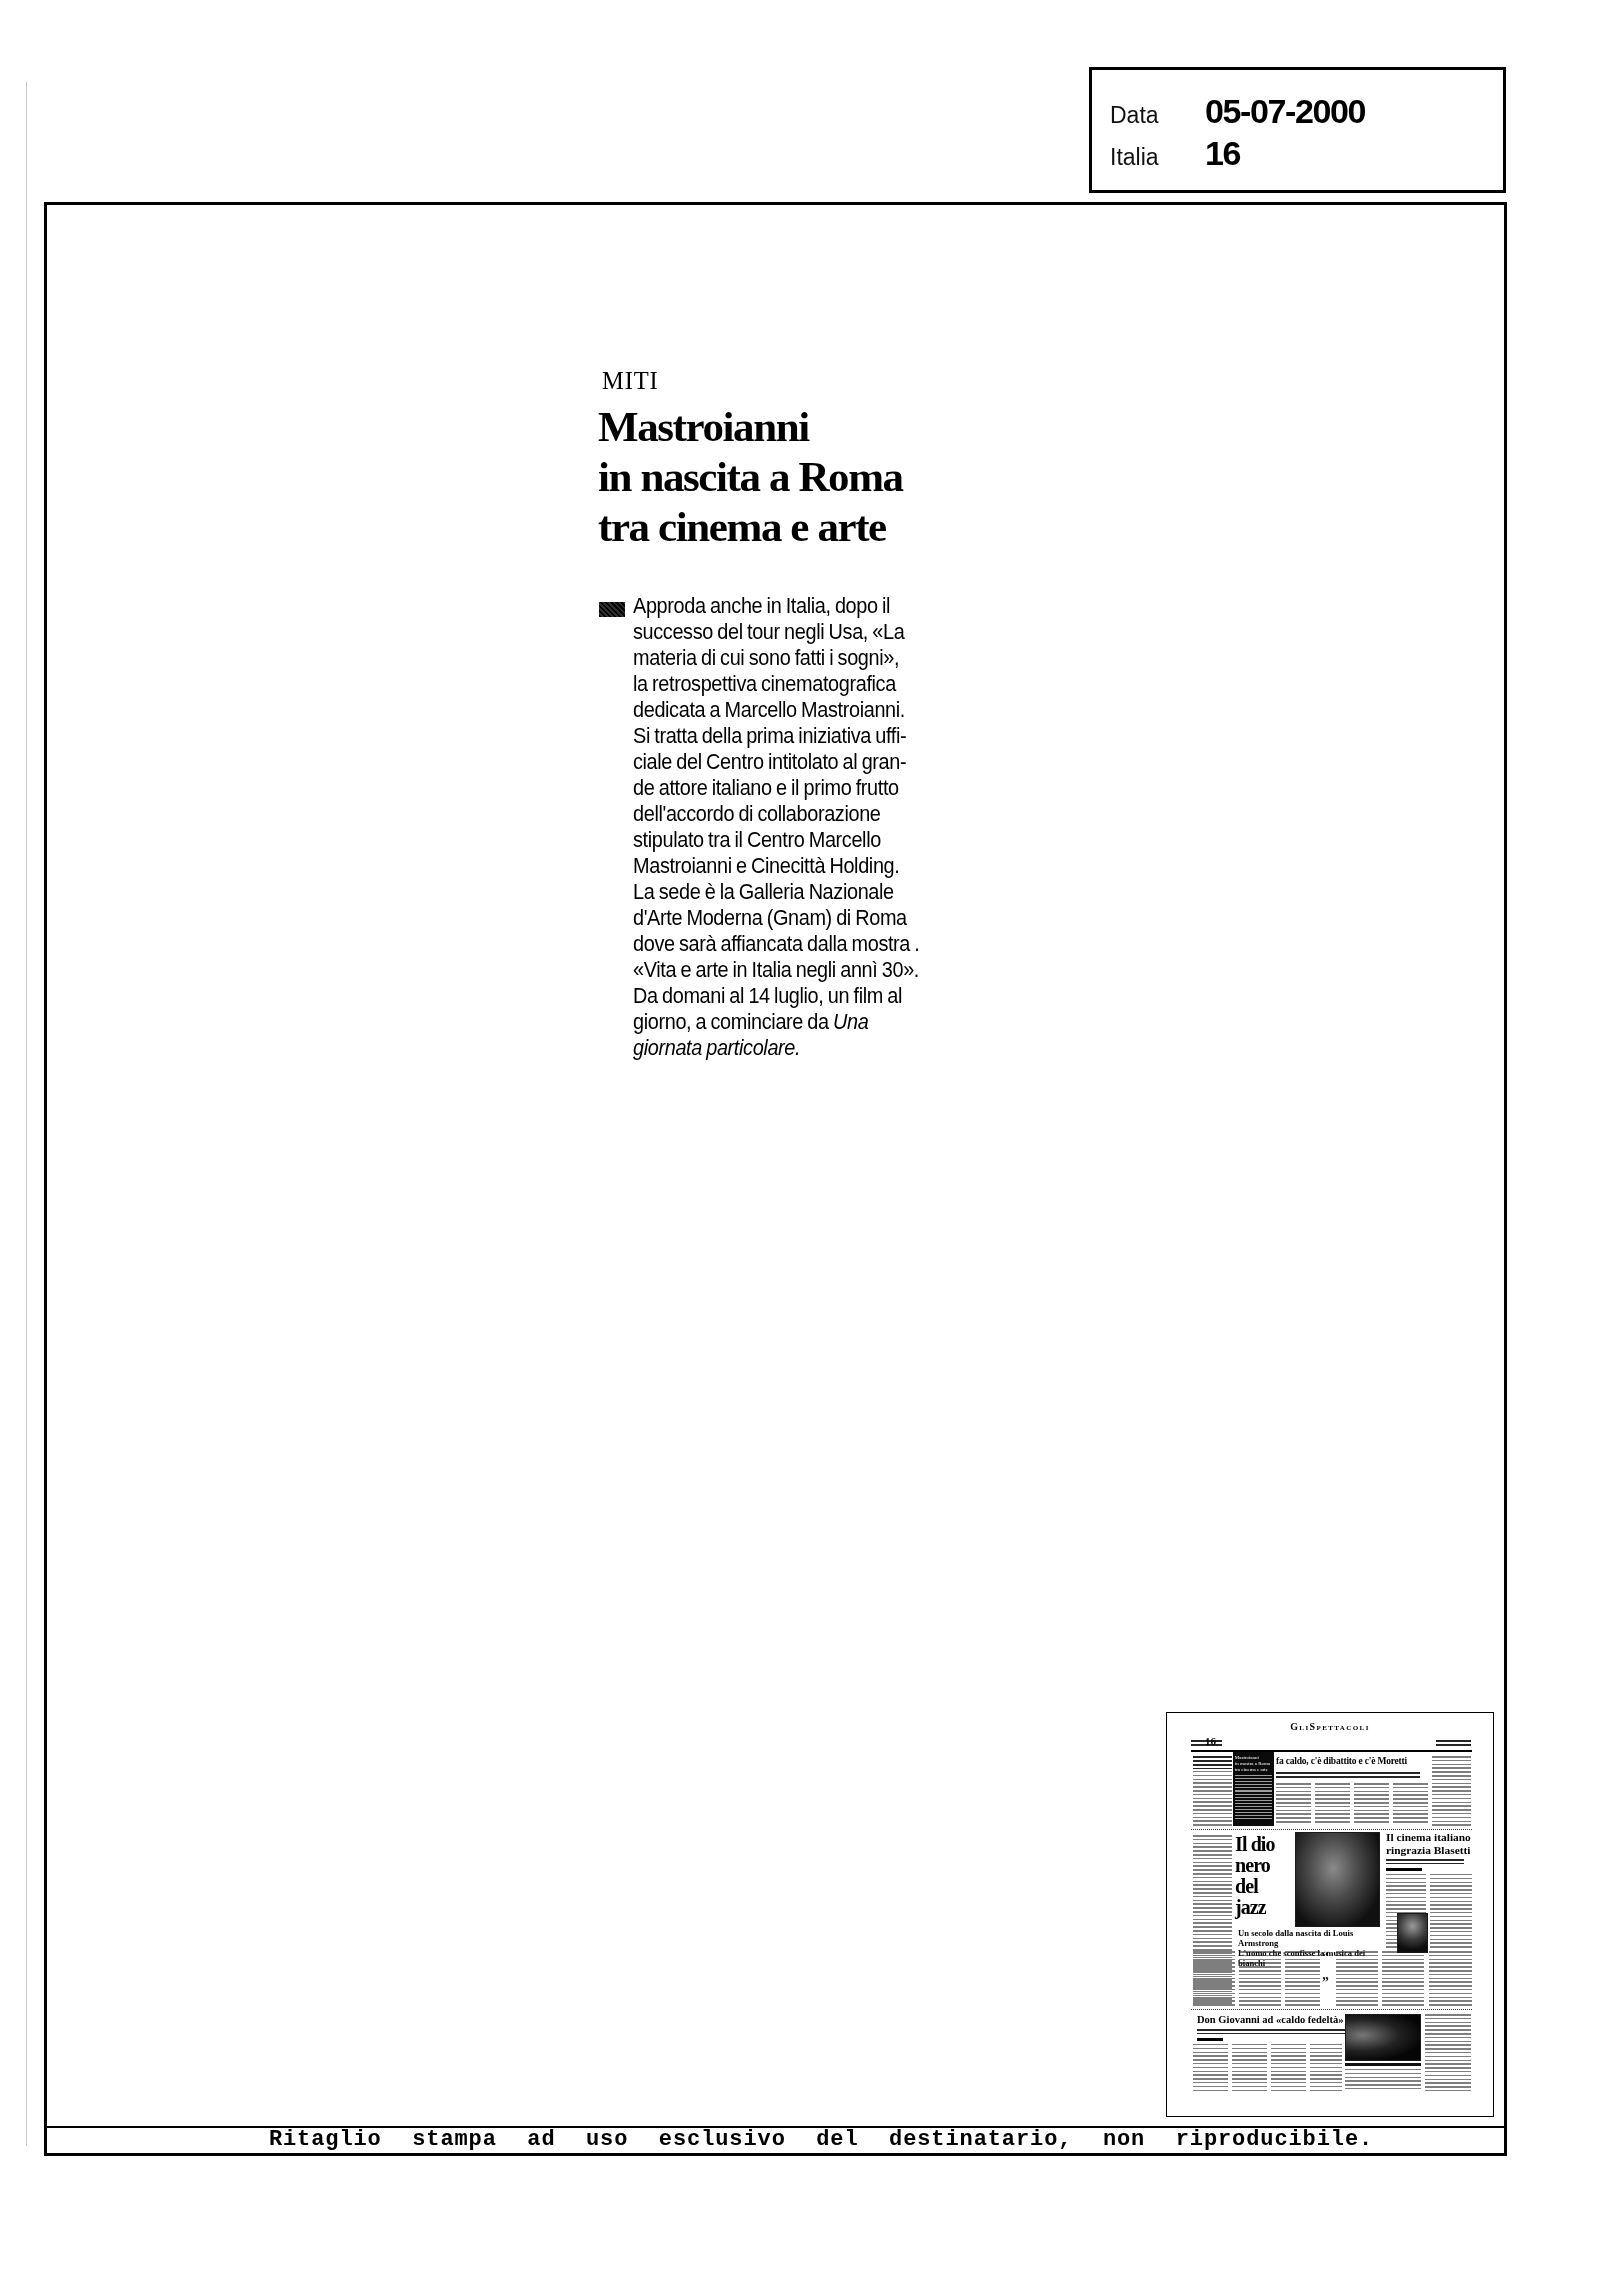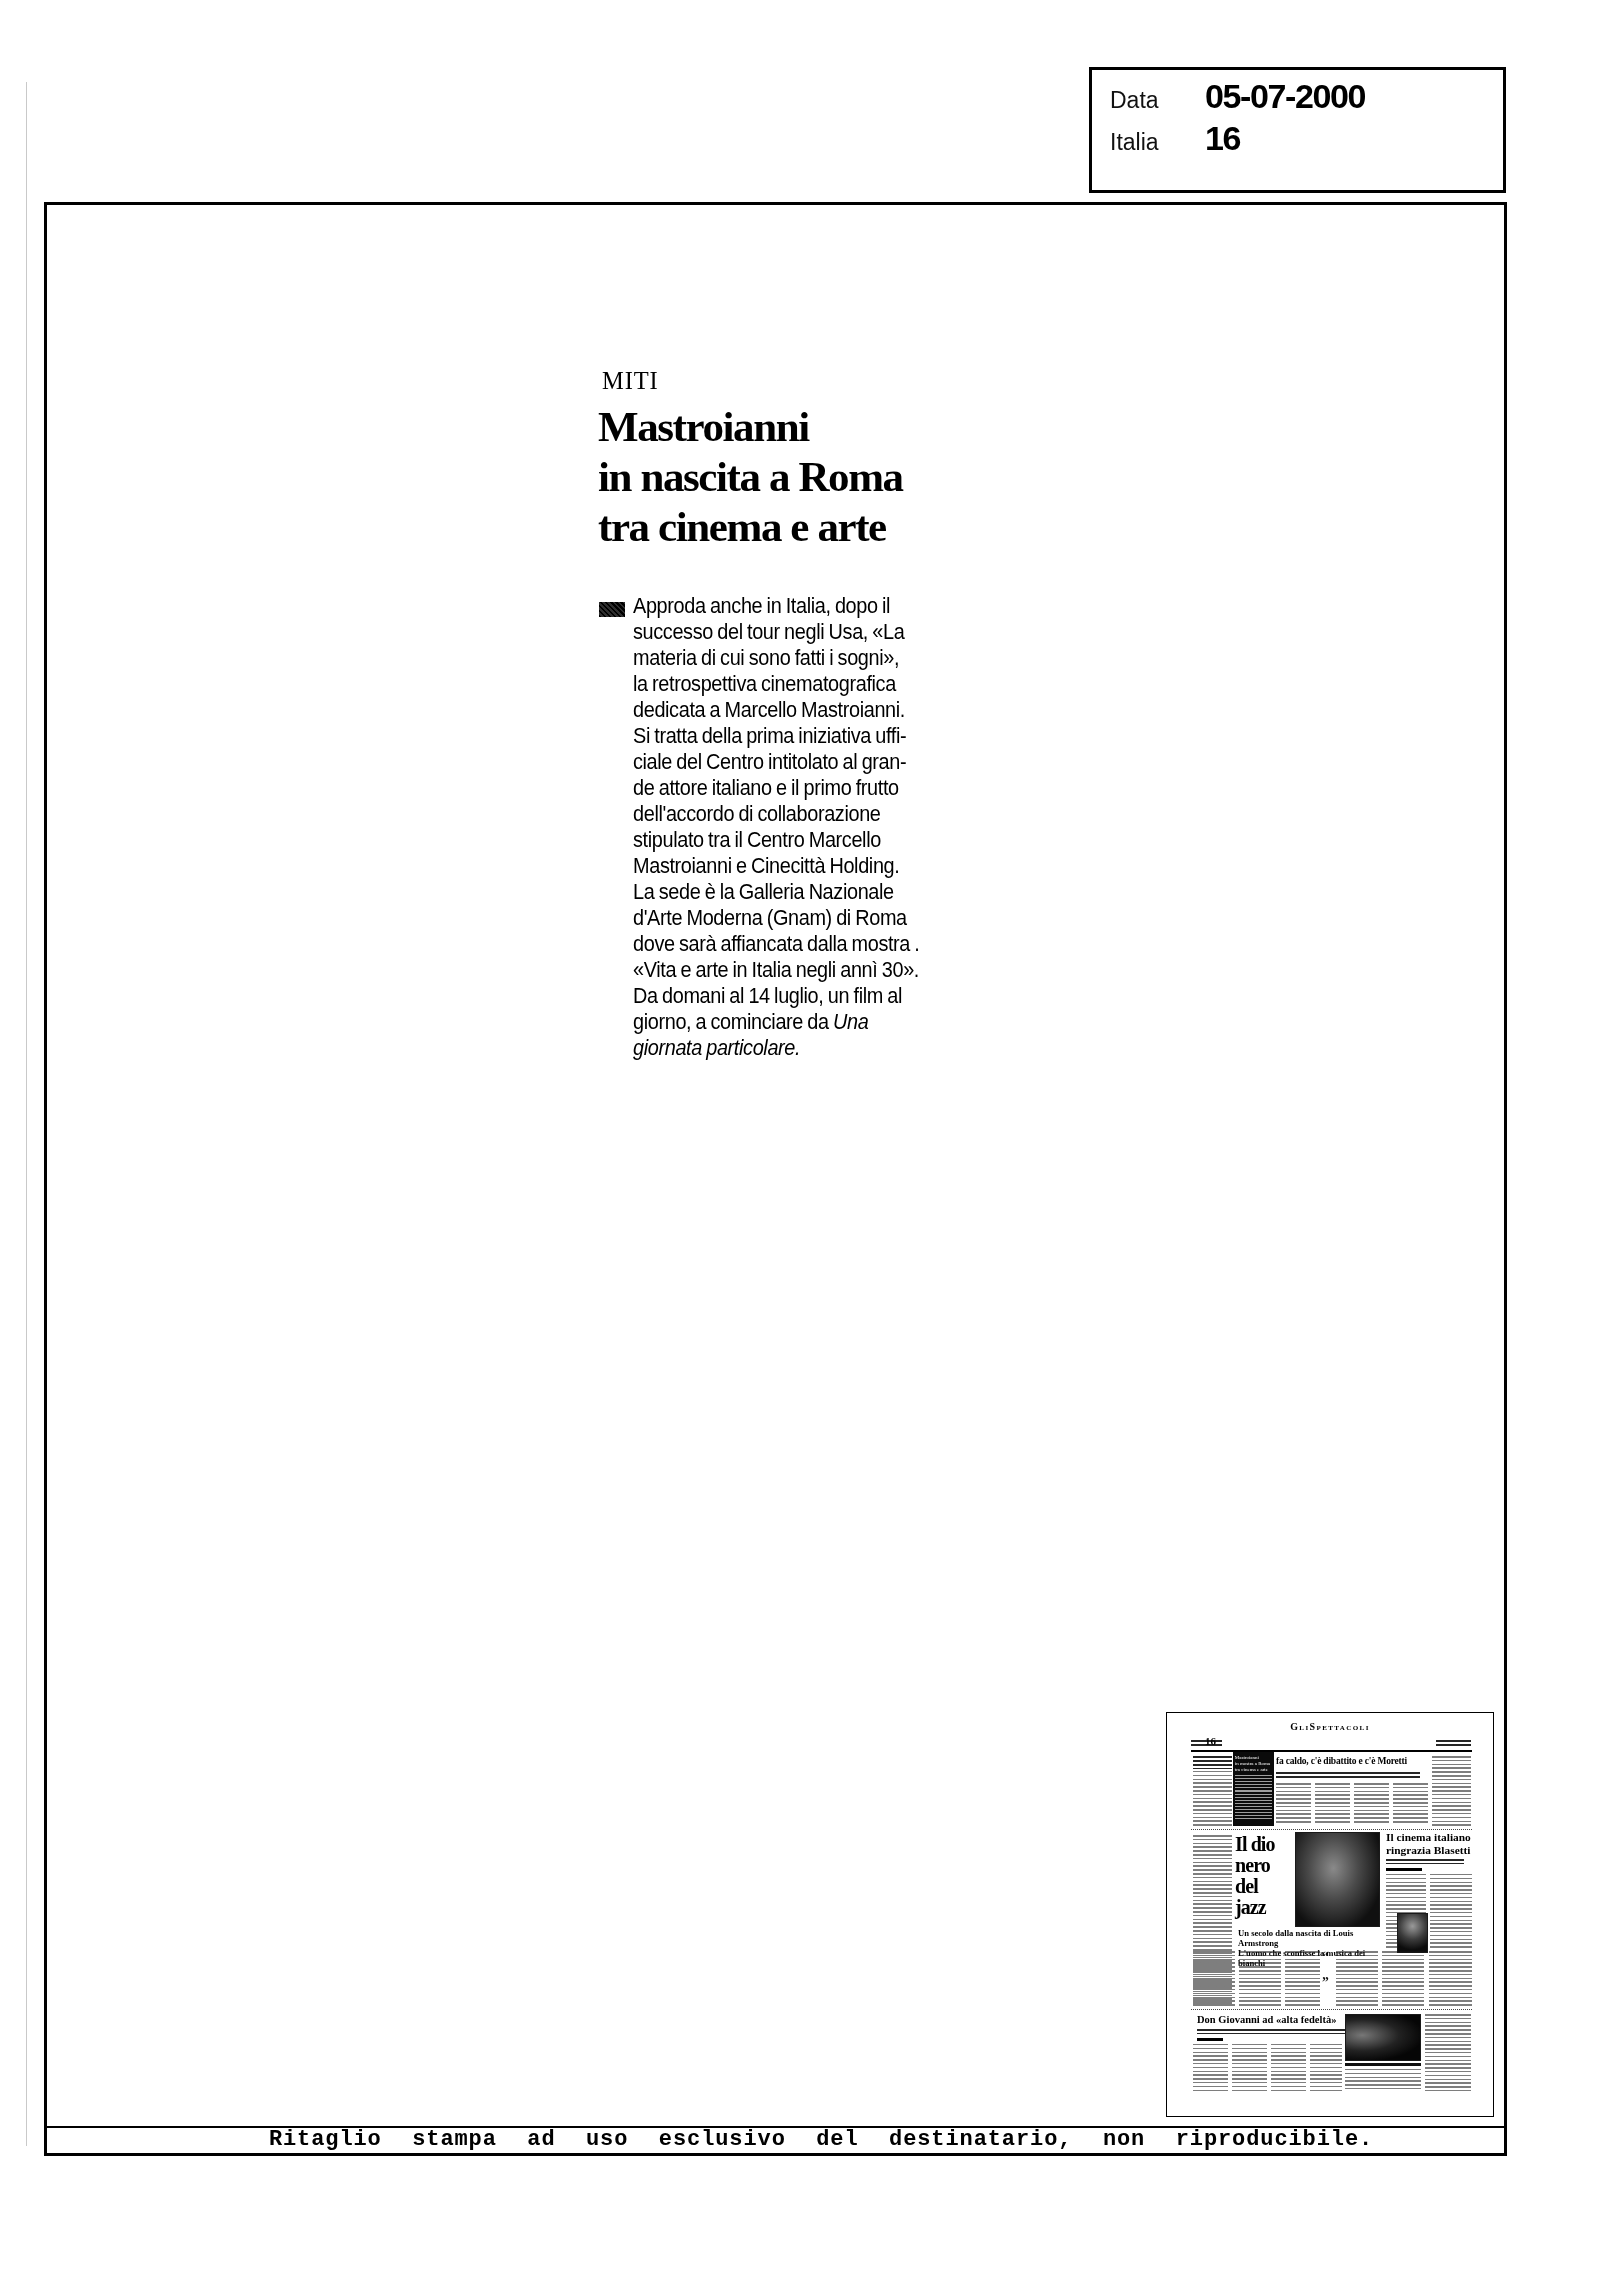--- a/index.html
+++ b/index.html
@@ -10,21 +10,21 @@
   }
   .abs { position:absolute; }
 
   
   .masthead-box { left:44px; top:68px; width:1036px; height:125px; border:3.6px solid #000; background:#fff; }
   .masthead-logo {
     position:absolute; left:45px; top:44px;
     font-family:"Liberation Serif", serif; font-weight:bold;
     font-size:71px; line-height:1; letter-spacing:-2.7px; color:#000;
   }
-  .meta-box { left:1089px; top:67px; width:417px; height:126px; border:3.6px solid #000; background:#fff; padding:9px 0 0 18px; }
+  .meta-box { left:1089px; top:67px; width:417px; height:126px; border:3.6px solid #000; background:#fff; padding:24px 0 0 18px; }
   .meta-row { display:flex; align-items:baseline; margin-bottom:2.7px; }
   .meta-label { width:95px; font-size:23px; line-height:35px; color:#111; }
   .meta-value { font-weight:bold; font-size:34px; line-height:35px; letter-spacing:-1.4px; }
 
   
   .content-box { left:44px; top:202px; width:1463px; height:1927px; border:3.6px solid #000; background:#fff; }
 
   
   .article-kicker {
     left:602px; top:367px;
@@ -170,21 +170,21 @@
     <div class="greek" style="left:25.5px; top:238px; width:42px; height:55px;"></div>
     <div class="greek" style="left:72px; top:238px; width:42px; height:55px;"></div>
     <div class="greek" style="left:118px; top:238px; width:35px; height:55px;"></div>
     <div class="mini-quote" style="left:155px; top:236px;">“</div>
     <div class="mini-quote" style="left:155px; top:262px;">”</div>
     <div class="greek" style="left:169px; top:238px; width:42px; height:55px;"></div>
     <div class="greek" style="left:215px; top:238px; width:42px; height:55px;"></div>
     <div class="greek" style="left:262px; top:238px; width:43px; height:55px;"></div>
     <div class="dotrule" style="left:23.6px; top:296px; width:281px;"></div>
 
-    <div class="mini-serif" style="left:30px; top:301px; font-size:10.5px;">Don Giovanni ad «alta fedeltà»</div>
+    <div class="mini-serif" style="left:30px; top:301px; font-size:10.5px;">Don Giovanni ad «caldo fedeltà»</div>
     <div class="greek-dark" style="left:30px; top:316px; width:156px; height:4.5px;"></div>
     <div style="left:30px; top:325px; width:25.5px; height:2.7px; background:#000;"></div>
     <div class="greek" style="left:25.5px; top:331px; width:35px; height:47px;"></div>
     <div class="greek" style="left:65px; top:331px; width:35px; height:47px;"></div>
     <div class="greek" style="left:104px; top:331px; width:35px; height:47px;"></div>
     <div class="greek" style="left:143px; top:331px; width:32px; height:47px;"></div>
     <div class="photo photo-dg" style="left:178px; top:301px; width:76px; height:47px;"></div>
     <div style="left:178px; top:350px; width:76px; height:2.7px; background:#111;"></div>
     <div class="greek" style="left:178px; top:356px; width:76px; height:22px;"></div>
     <div class="greek" style="left:258px; top:301px; width:46px; height:77px;"></div>

